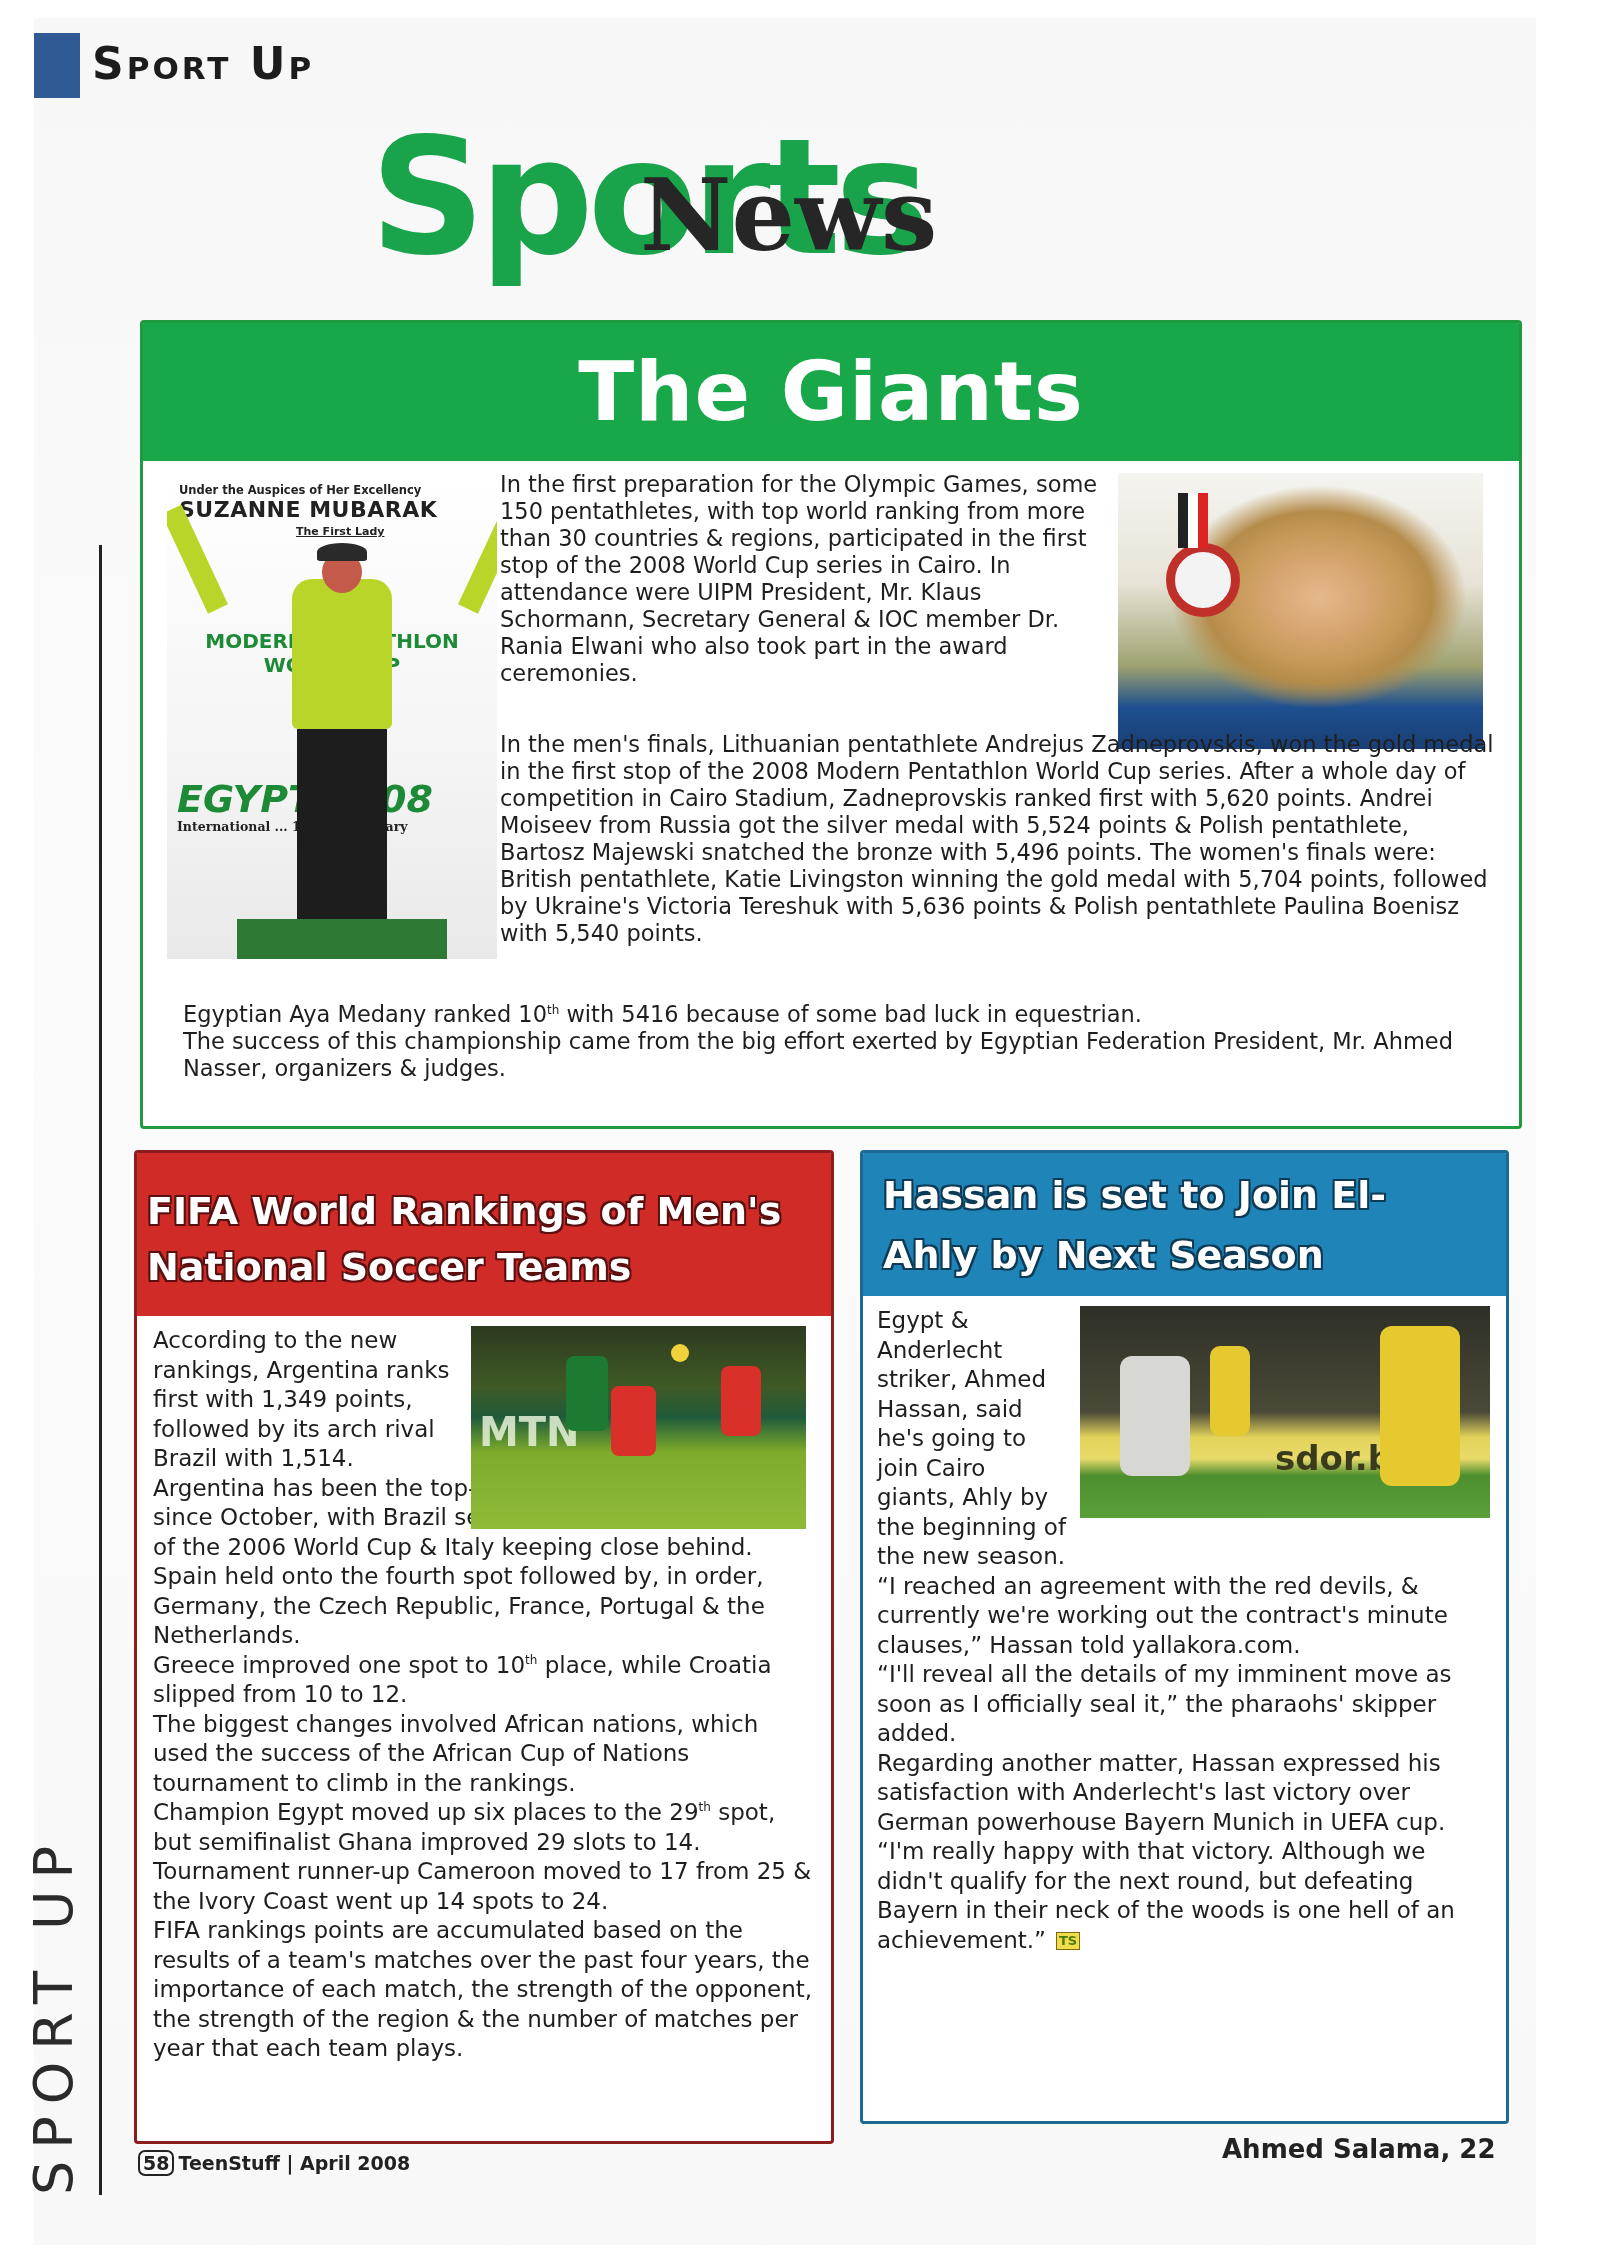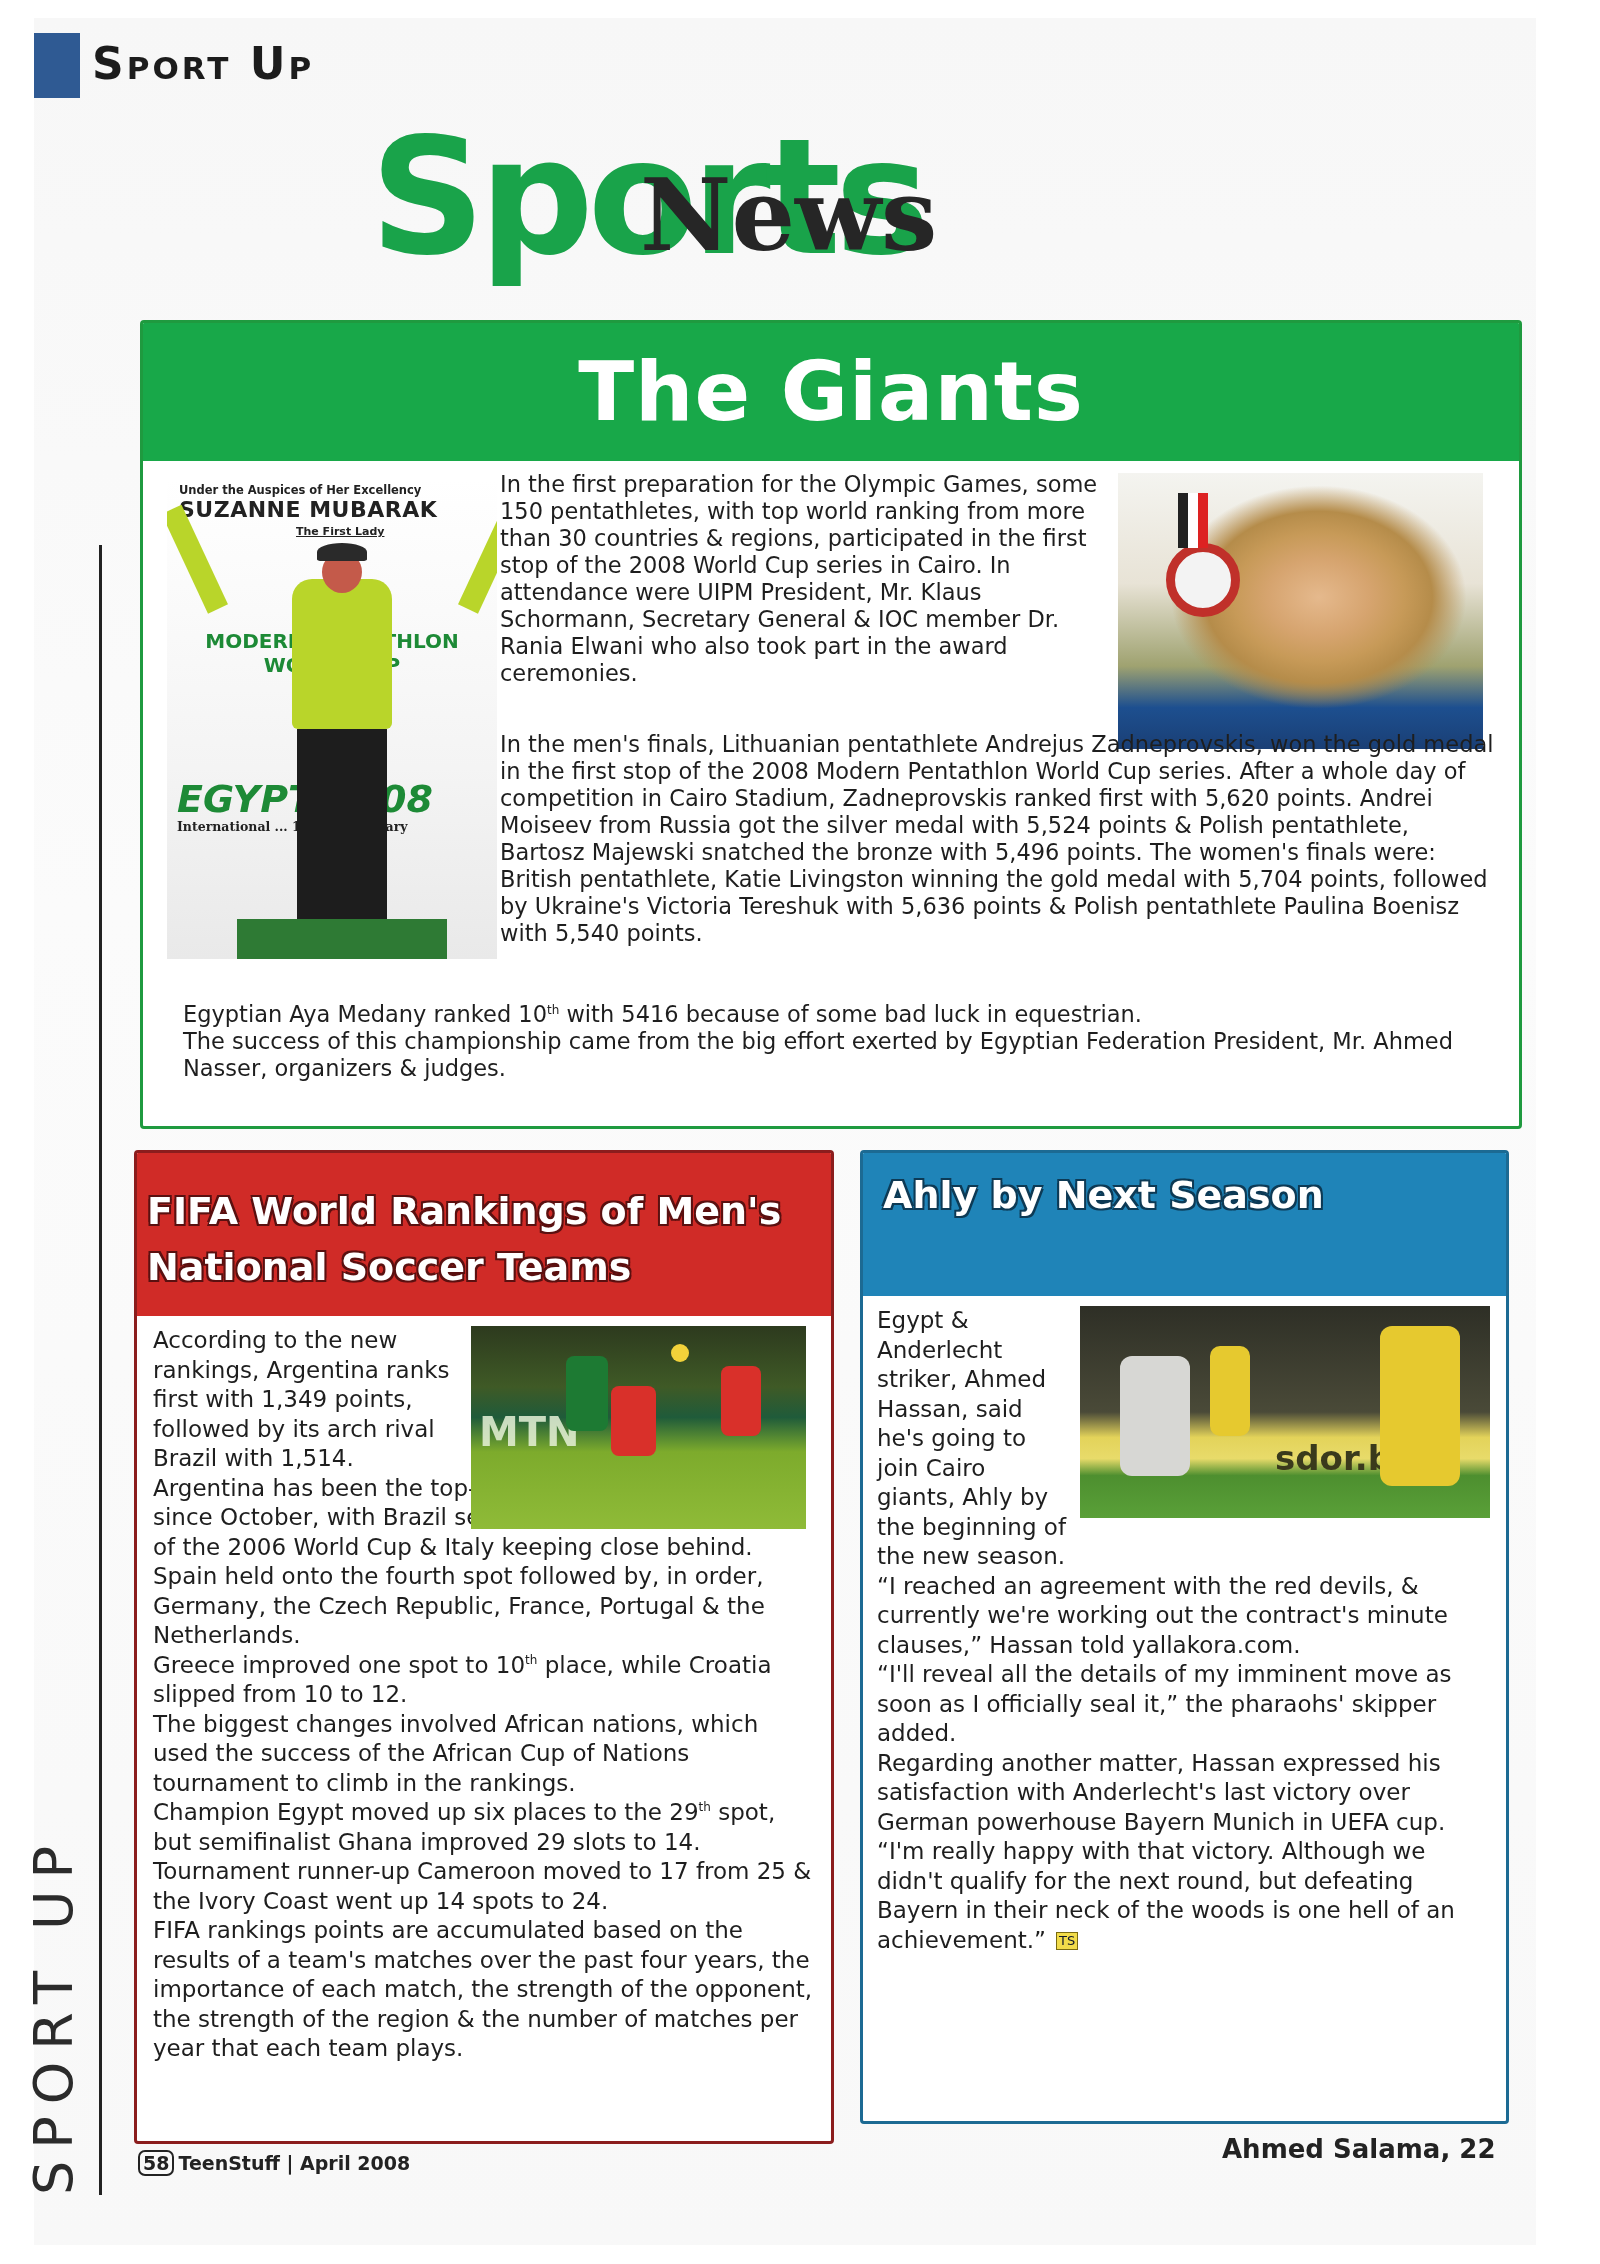--- a/index.html
+++ b/index.html
@@ -88,21 +88,21 @@
   .footer-page {
     left: 138px; top: 2150px; font-family: "DejaVu Sans", sans-serif; font-weight: bold; font-size: 19px; color: #222;
     display: flex; align-items: center; gap: 4px;
   }
   .page-num { border: 2px solid #222; border-radius: 7px; padding: 0 3px; font-size: 19px; }
   .author {
     left: 1222px; top: 2134px; font-family: "DejaVu Sans", sans-serif; font-weight: bold;
     font-size: 26px; color: #222;
   }
   .ts-logo {
-    display: inline-block; background: #f2dc4a; color: #0f172a; font-weight: normal; font-size: 13px;
+    display: inline-block; background: #f2dc4a; color: #4d7c0f; font-weight: bold; font-size: 13px;
     padding: 0 2px; border: 1px solid #7a6b10; margin-left: 10px; vertical-align: middle; line-height: 16px;
   }
   sup { font-size: 12px; line-height: 0; }
 </style>
 </head>
 <body>
 
 <div class="page"></div>
 
 <div class="abs brand-square"></div>
@@ -170,20 +170,21 @@
     <p><span>Greece improved one spot to 10</span><sup>th</sup><span> place, while Croatia slipped from 10 to 12.</span></p>
     <p>The biggest changes involved African nations, which used the success of the African Cup of Nations tournament to climb in the rankings.</p>
     <p><span>Champion Egypt moved up six places to the 29</span><sup>th</sup><span> spot, but semifinalist Ghana improved 29 slots to 14.</span></p>
     <p>Tournament runner-up Cameroon moved to 17 from 25 &amp; the Ivory Coast went up 14 spots to 24.</p>
     <p>FIFA rankings points are accumulated based on the results of a team's matches over the past four years, the importance of each match, the strength of the opponent, the strength of the region &amp; the number of matches per year that each team plays.</p>
   </div>
 </div>
 
 <div class="abs box hassan">
   <div class="box-head">
+    <div>Hassan is set to Join El-</div>
     <div>Ahly by Next Season</div>
   </div>
   <div class="box-body col-text" style="position:relative;padding:10px 14px 0 14px;">
     <div class="photo photo-soccer2" style="position:absolute;">
       <div class="ph-label" style="left:195px;top:138px;font-size:34px;color:#3a3a1c;">sdor.be</div>
       <div style="position:absolute;left:40px;top:50px;width:70px;height:120px;background:#d7d7d4;border-radius:12px;"></div>
       <div style="position:absolute;left:300px;top:20px;width:80px;height:160px;background:#e6c92f;border-radius:12px;"></div>
       <div style="position:absolute;left:130px;top:40px;width:40px;height:90px;background:#e6c92f;border-radius:10px;"></div>
     </div>
     <div style="width:190px;">

